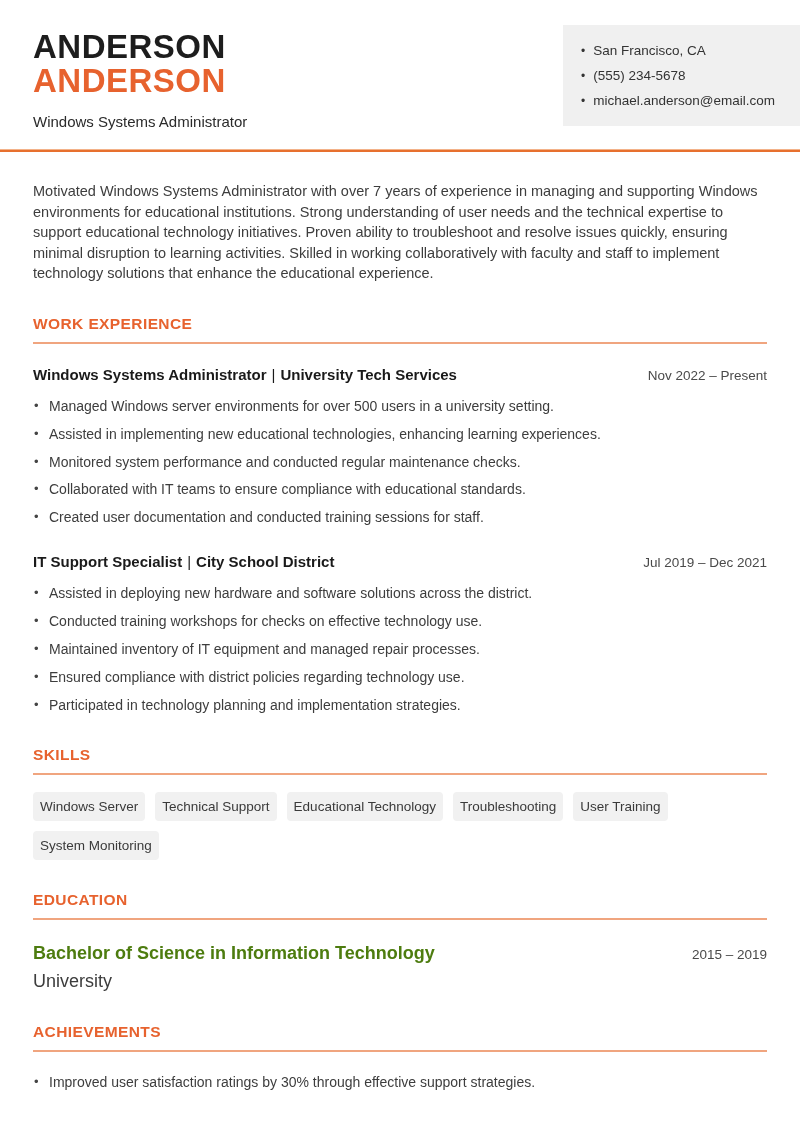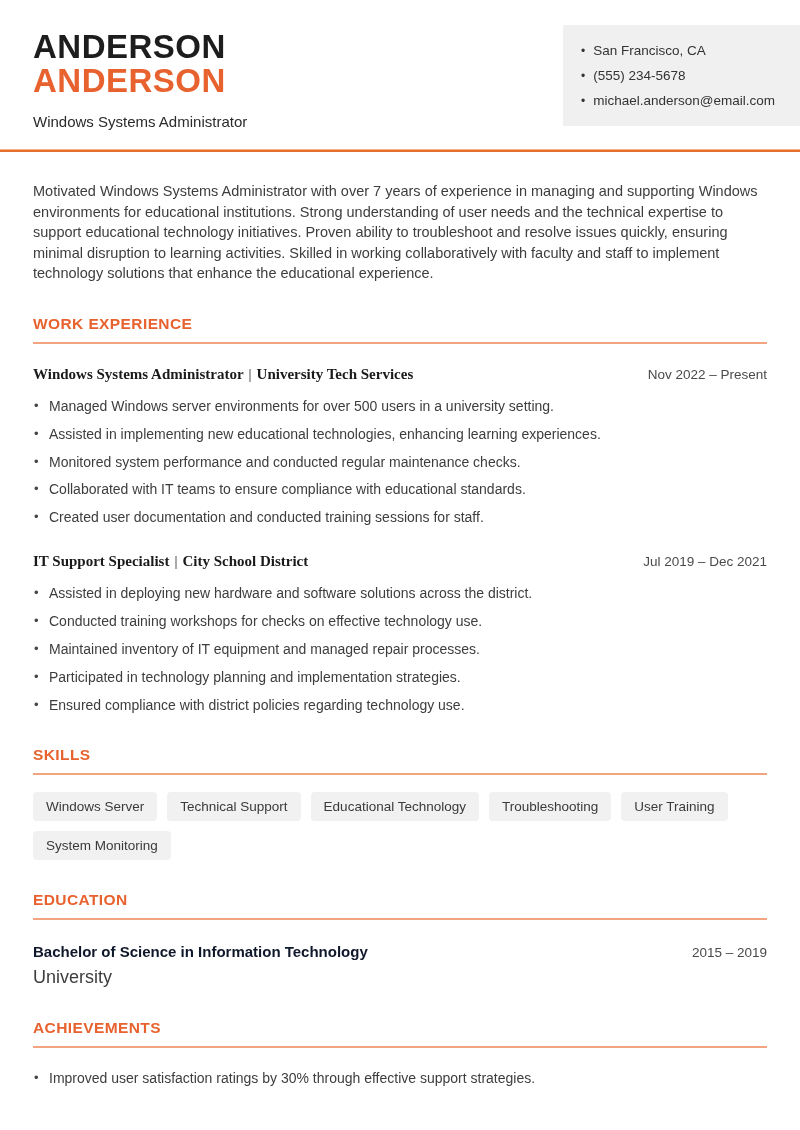--- a/index.html
+++ b/index.html
@@ -88,21 +88,20 @@
   .job + .job { margin-top: 26px; }
   .row-split {
     display: flex;
     justify-content: space-between;
     align-items: baseline;
   }
   .job-title-line {
     font-size: 15px;
     font-weight: bold;
     color: #1a1a1a;
-    font-family: Liberation Serif, serif;
   }
   .job-sep { font-weight: normal; padding: 0 5px; color: #1a1a1a; }
   .dates {
     font-size: 13.5px;
     color: #4a4a4a;
     white-space: nowrap;
   }
 
   ul.bullets {
     list-style: none;
@@ -122,32 +121,32 @@
     left: 1px;
     top: 0;
     color: #444444;
     font-size: 13px;
   }
 
   .chips { display: flex; flex-wrap: wrap; gap: 10px; margin-top: 17px; }
   .chip {
     background: #f1f1f1;
     border-radius: 4px;
-    padding: 7px 13px;
+    padding: 7px 7px;
     font-size: 13.5px;
     color: #3a3a3a;
     white-space: nowrap;
     text-align: center;
   }
 
   .edu-entry { margin-top: 23px; }
   .edu-degree {
-    font-size: 15px;
-    font-weight: bold;
-    color: #0f172a;
+    font-size: 18px;
+    font-weight: bold;
+    color: #4d7c0f;
   }
   .edu-school {
     margin-top: 7px;
     font-size: 18px;
     color: #3d3d3d;
   }
 </style>
 </head>
 <body>
 
@@ -204,22 +203,22 @@
         <div class="row-split">
           <div class="job-title-line">
             <span>IT Support Specialist</span><span class="job-sep">|</span><span>City School District</span>
           </div>
           <div class="dates">Jul 2019 – Dec 2021</div>
         </div>
         <ul class="bullets">
           <li>Assisted in deploying new hardware and software solutions across the district.</li>
           <li>Conducted training workshops for checks on effective technology use.</li>
           <li>Maintained inventory of IT equipment and managed repair processes.</li>
+          <li>Ensured compliance with district policies regarding technology use.</li>
           <li>Participated in technology planning and implementation strategies.</li>
-          <li>Ensured compliance with district policies regarding technology use.</li>
         </ul>
       </div>
     </div>
 
     <div class="section">
       <div class="section-title">SKILLS</div>
       <hr class="section-rule">
       <div class="chips">
         <span class="chip">Windows Server</span>
         <span class="chip">Technical Support</span>

